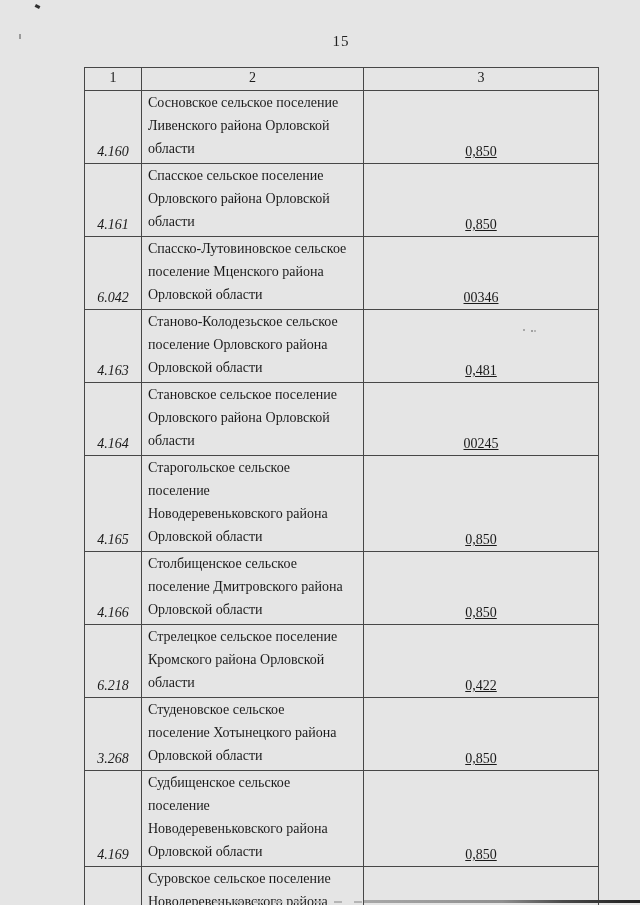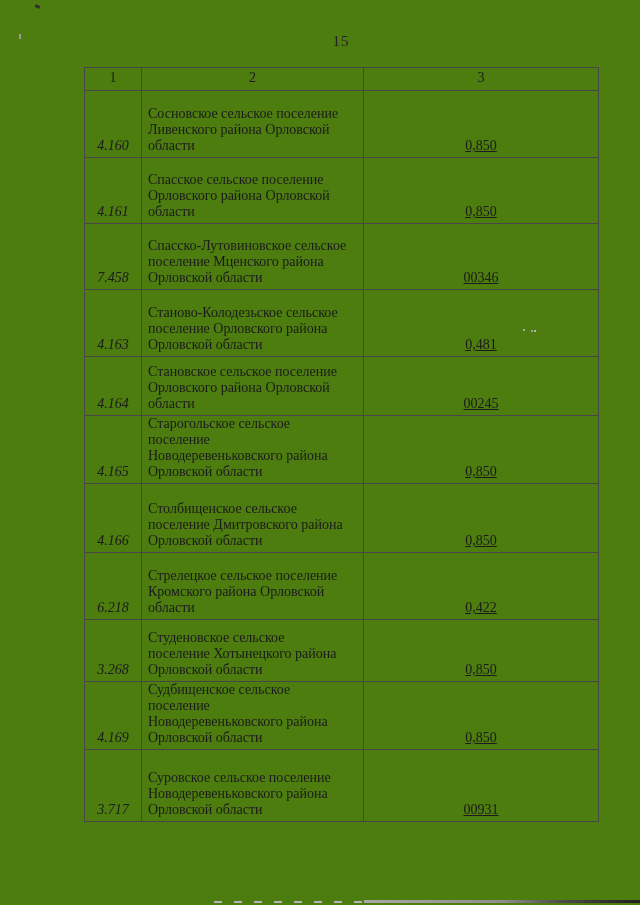--- a/index.html
+++ b/index.html
@@ -6,21 +6,21 @@
     margin: 0;
     padding: 0;
     background: #ffffff;
     font-family: "Liberation Serif", serif;
     color: #1b1b1b;
   }
   .page {
     position: relative;
     width: 640px;
     height: 905px;
-    background: #4d7c0f;
+    background: #e5e5e5;
     overflow: hidden;
   }
   .page-number {
     position: absolute;
     top: 33px;
     left: 84px;
     width: 514px;
     text-align: center;
     font-size: 15px;
     letter-spacing: 1px;
@@ -50,21 +50,21 @@
     padding: 1px 0 3px 0;
   }
   .doc-table td { vertical-align: bottom; }
   td.num {
     text-align: center;
     padding: 0 2px 3px 2px;
     font-style: italic;
   }
   td.name {
     white-space: pre-line;
-    line-height: 16px;
+    line-height: 23px;
     padding: 0 2px 3px 6px;
   }
   td.val {
     text-align: center;
     padding: 0 2px 3px 2px;
     text-decoration: underline;
   }
   
   tbody tr:nth-child(1)  { height: 67px; }
   tbody tr:nth-child(2)  { height: 66px; }
@@ -145,21 +145,21 @@
         <td class="val">0,850</td>
       </tr>
       <tr>
         <td class="num">4.161</td>
         <td class="name">Спасское сельское поселение
 Орловского района Орловской
 области</td>
         <td class="val">0,850</td>
       </tr>
       <tr>
-        <td class="num">7.458</td>
+        <td class="num">6.042</td>
         <td class="name">Спасско-Лутовиновское сельское
 поселение Мценского района
 Орловской области</td>
         <td class="val">00346</td>
       </tr>
       <tr>
         <td class="num">4.163</td>
         <td class="name">Станово-Колодезьское сельское
 поселение Орловского района
 Орловской области</td>

